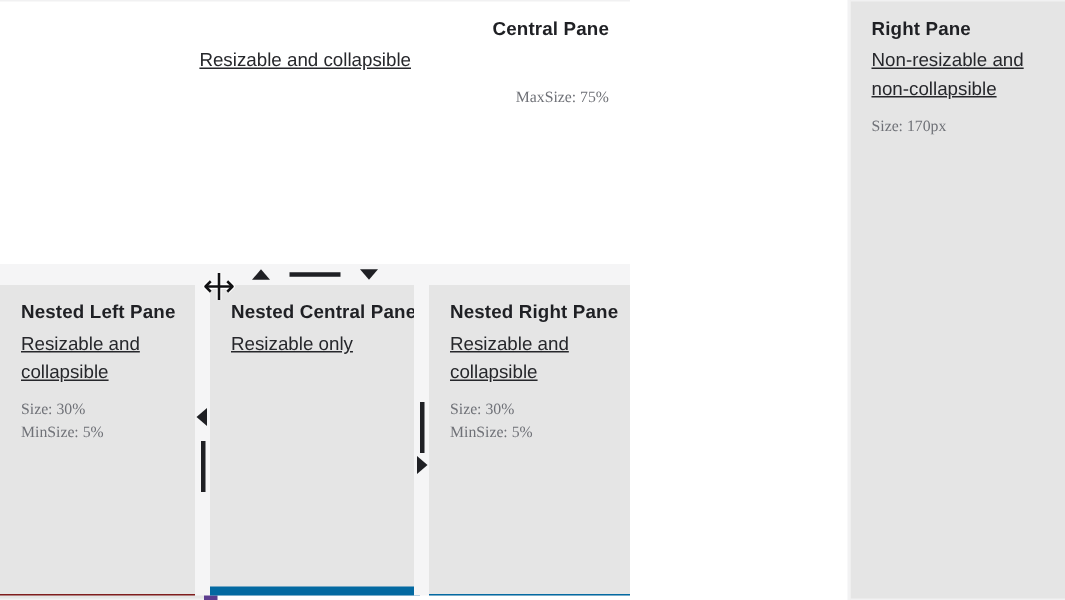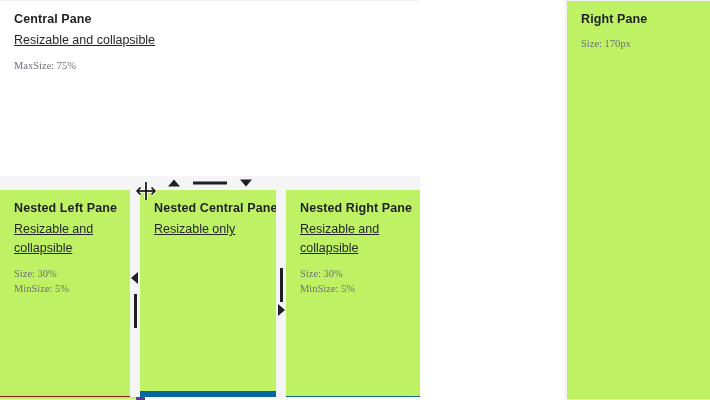--- a/index.html
+++ b/index.html
@@ -8,21 +8,21 @@
     background: #ffffff;
     font-family: "Liberation Sans", sans-serif;
     overflow: hidden;
   }
 
   #app { position: relative; width: 710px; height: 400px; background:#ffffff; }
 
   
   .pane {
     position: absolute;
-    background: #bef264;
+    background: #e5e5e5;
     overflow: hidden;
   }
   .pane-inner { padding: 10px 14px 0 14px; }
 
   .pane-title {
     font-size: 12.5px;
     font-weight: bold;
     color: #1f2024;
     line-height: 17px;
     letter-spacing: .1px;
@@ -45,21 +45,21 @@
     font-family: Liberation Serif, serif;
   }
 
   
   #left-pane   { left: 0;   top: 0; width: 136px;  height: 400px; border-top:1px solid #f1f1f2; border-bottom:1px solid #f1f1f2;}
   #central-col { left: 145px; top: 0; width: 420px; height: 400px; }
   #right-pane  { left: 567px; top: 0; width: 143px; height: 400px; border-top:1px solid #f1f1f2; border-bottom:1px solid #f1f1f2;}
 
   #central-pane {
     position:absolute; left:0; top:0; width:420px; height:176px;
-    background:#fff; border-top:1px solid #f1f1f2;
+    background:#fff; border-top:1px solid #f1f1f2;text-align:right;
   }
 
   
   #v-resizer-main {
     position: absolute;
     left: 136px; top: 0; width: 9px; height: 400px;
     background: #5c3d8f;
     cursor: col-resize;
   }
   #v-resizer-main .grab-line {
@@ -231,20 +231,21 @@
       </div>
 
     </div>
   </div>
 
   <div id="v-sep-right"></div>
 
   <div class="pane" id="right-pane">
     <div class="pane-inner">
       <div class="pane-title">Right Pane</div>
+      <div class="pane-sub" style="max-width:110px">Non-resizable and non-collapsible</div>
       <div class="pane-meta">
         <div>Size: 170px</div>
       </div>
     </div>
   </div>
 
   <svg id="cursor" viewBox="0 0 24 24">
     <g stroke="#ffffff" stroke-width="3.2" fill="none" stroke-linejoin="round">
       <path d="M12 3 V21"></path>
       <path d="M4 12 H20"></path>

